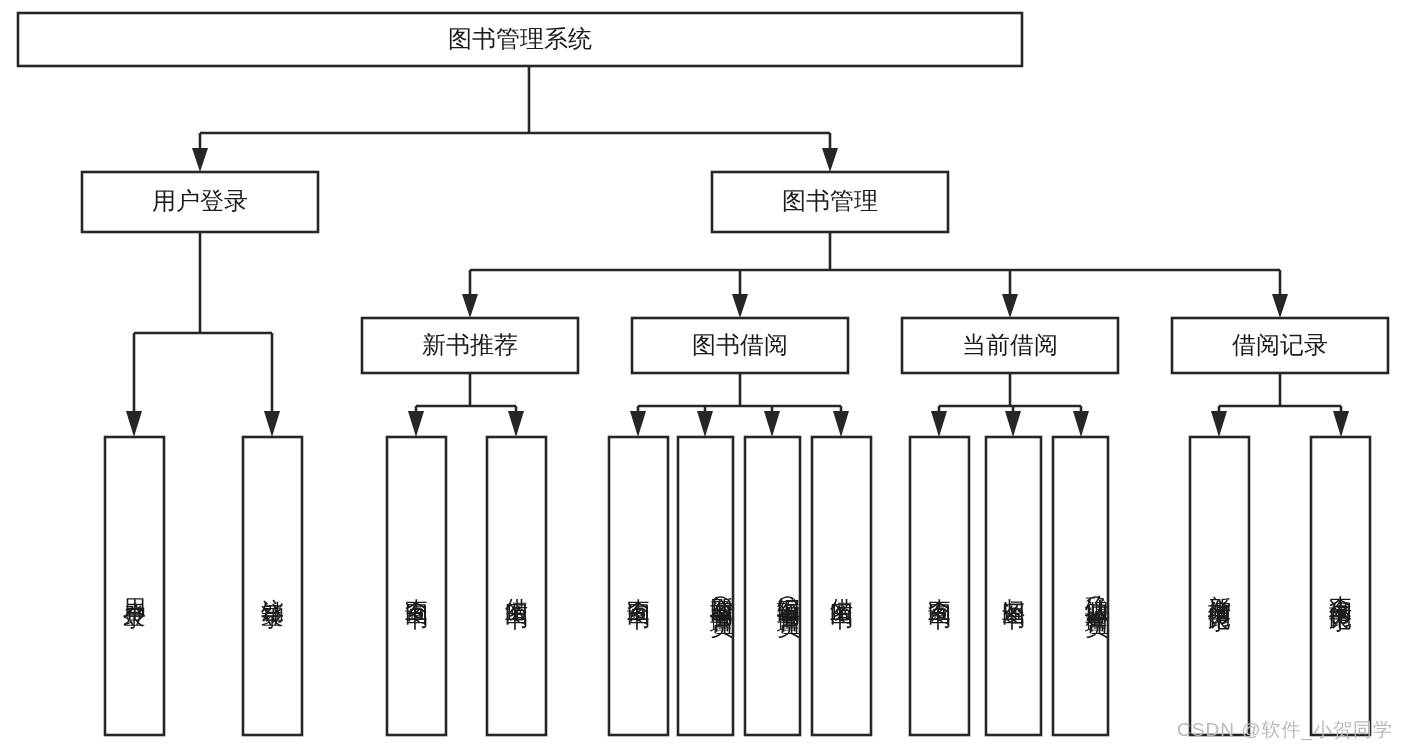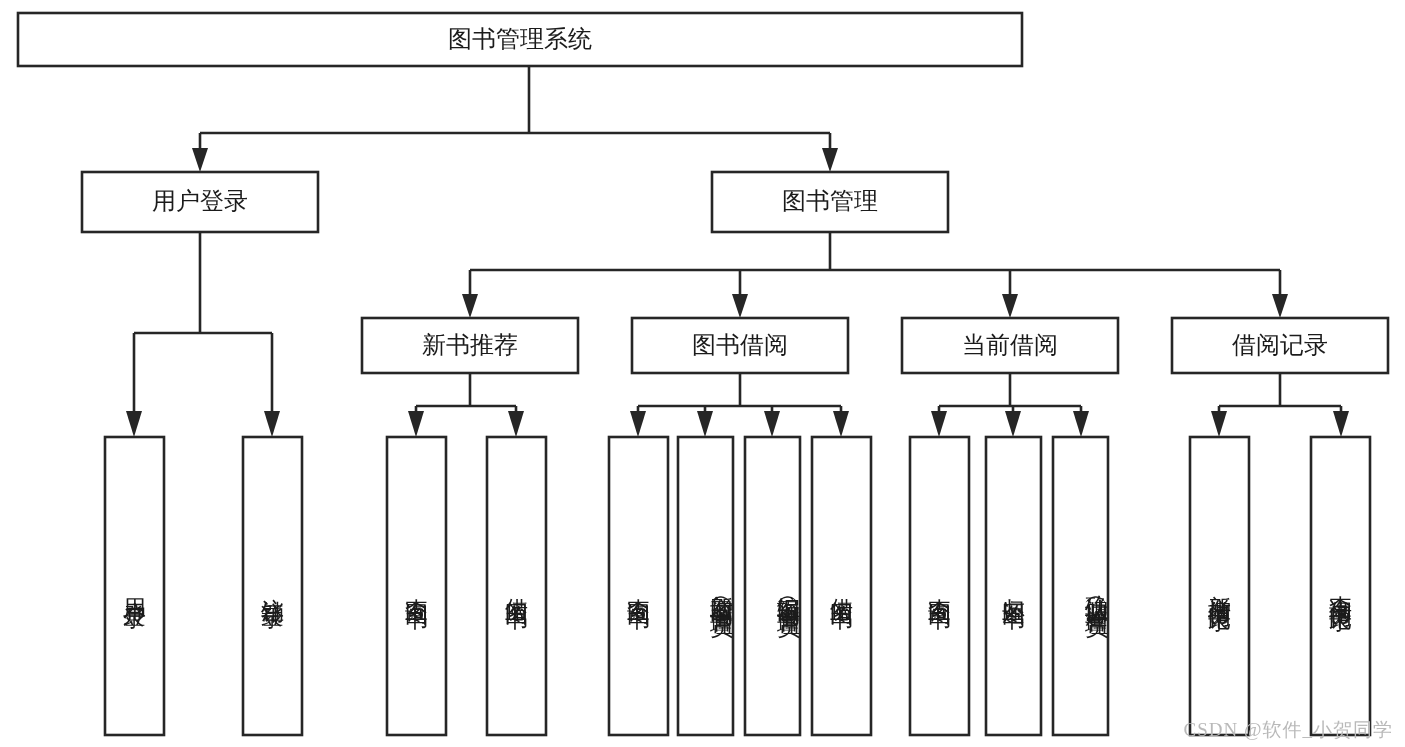--- a/index.html
+++ b/index.html
@@ -62,21 +62,21 @@
     align-items: center;
     justify-content: center;
     text-align: center;
     white-space: nowrap;
     pointer-events: none;
   }
   .watermark {
     position: absolute;
     right: 12px;
     bottom: 4px;
-    font-family: Liberation Serif, serif;
+    font-family: Liberation Sans, sans-serif;
     font-size: 19px;
     color: #b9b9b9;
     letter-spacing: 1px;
     white-space: nowrap;
     user-select: none;
   }
 </style>
 </head>
 <body>
 

